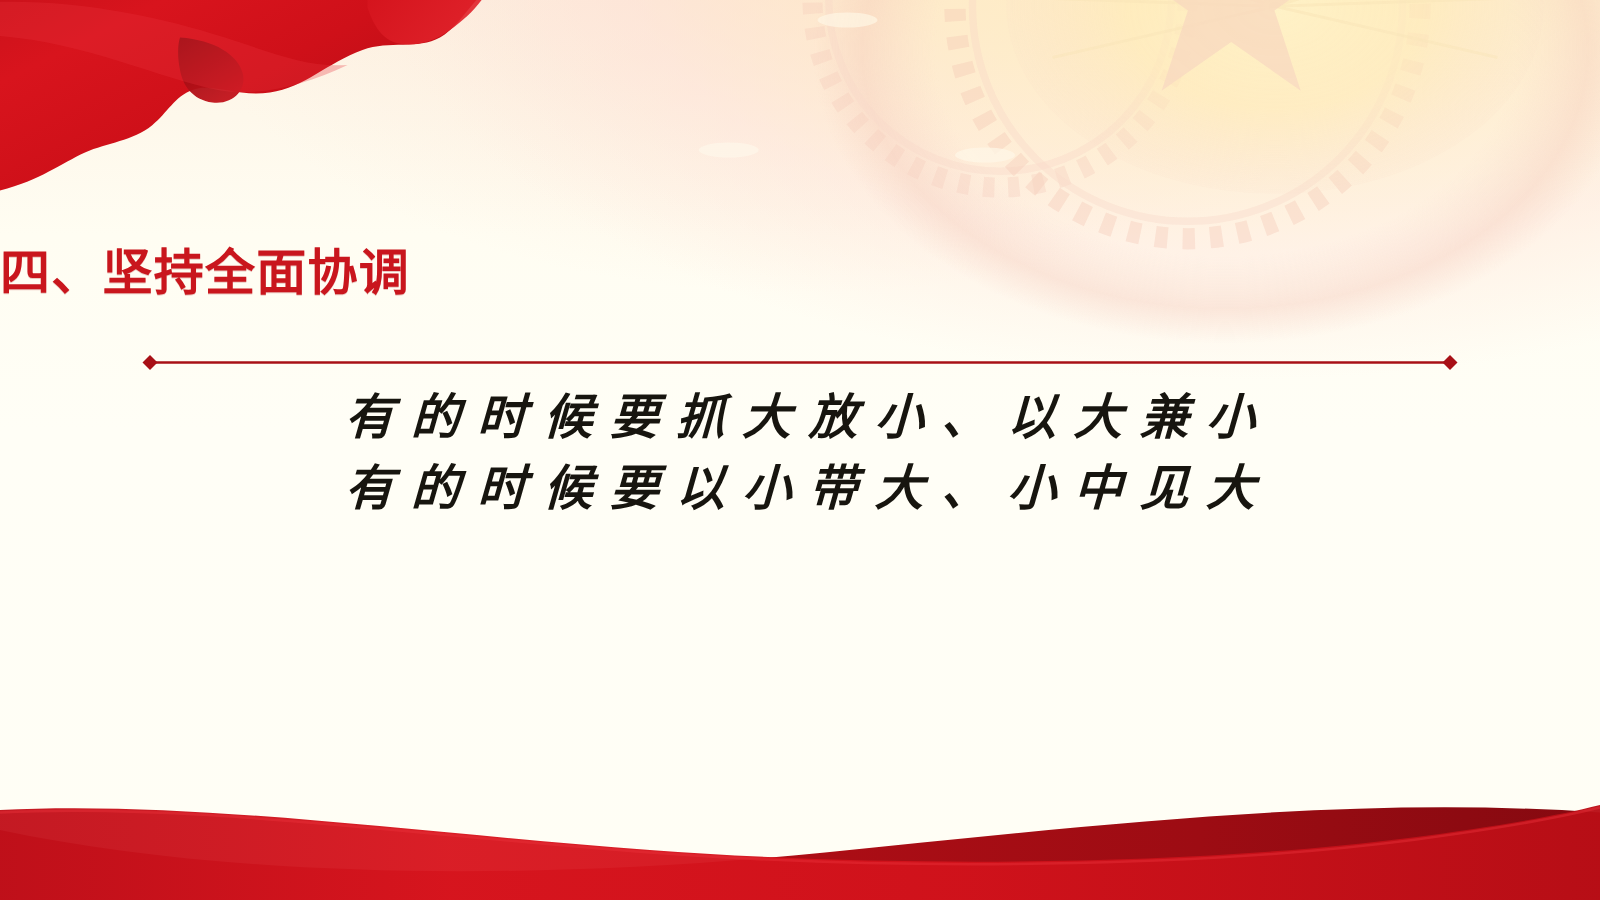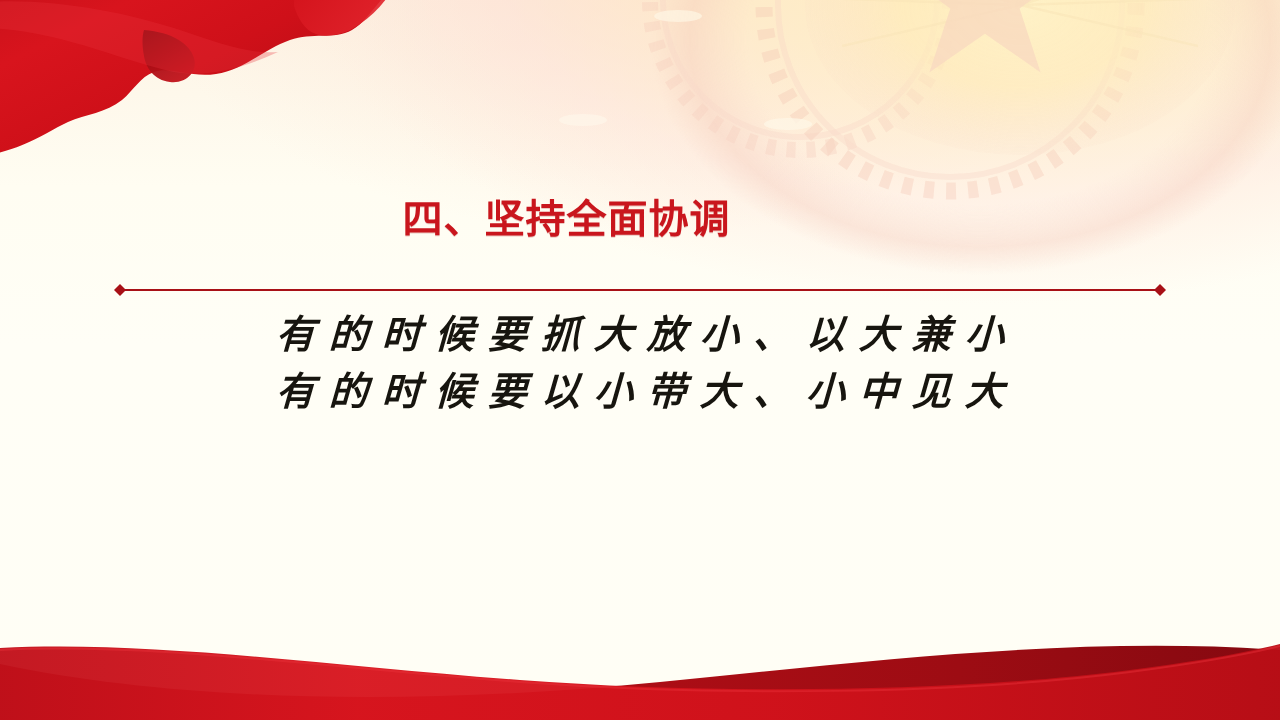--- a/index.html
+++ b/index.html
@@ -70,21 +70,21 @@
     width: 1280px;
     height: 110px;
   }
 
   
   .title-block {
     position: absolute;
     top: 196px;
     left: 0;
     width: 1133px;
-    text-align: center;
+    text-align: left;
   }
   .title {
     margin: 0;
     font-size: 40px;
     font-weight: 700;
     line-height: 1.18;
     color: #c9161d;
     letter-spacing: 1px;
     font-family: "Liberation Sans", "DejaVu Sans", sans-serif;
     text-shadow: 0 1px 0 rgba(160, 12, 18, 0.22);

